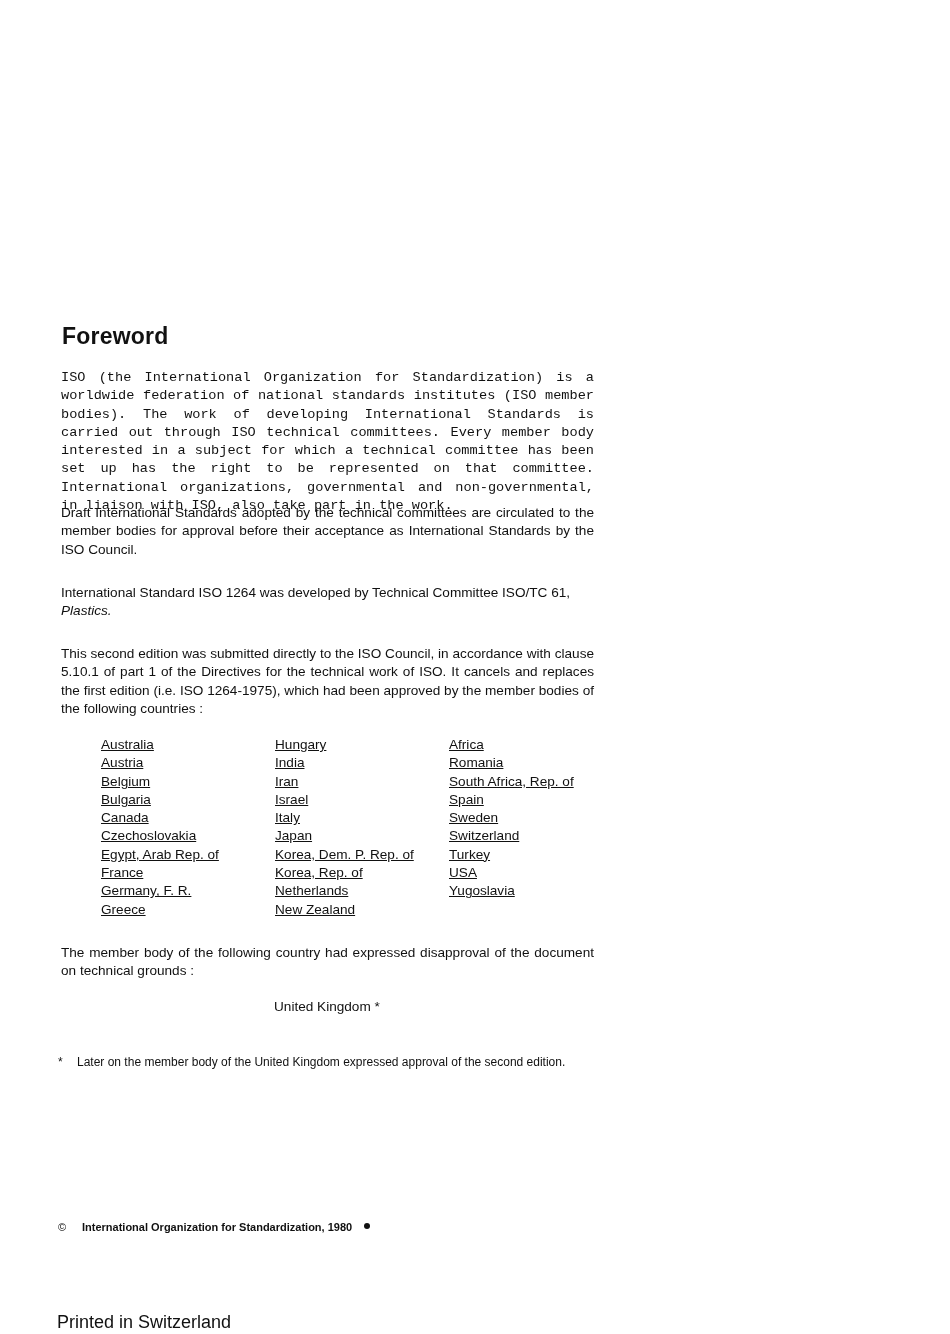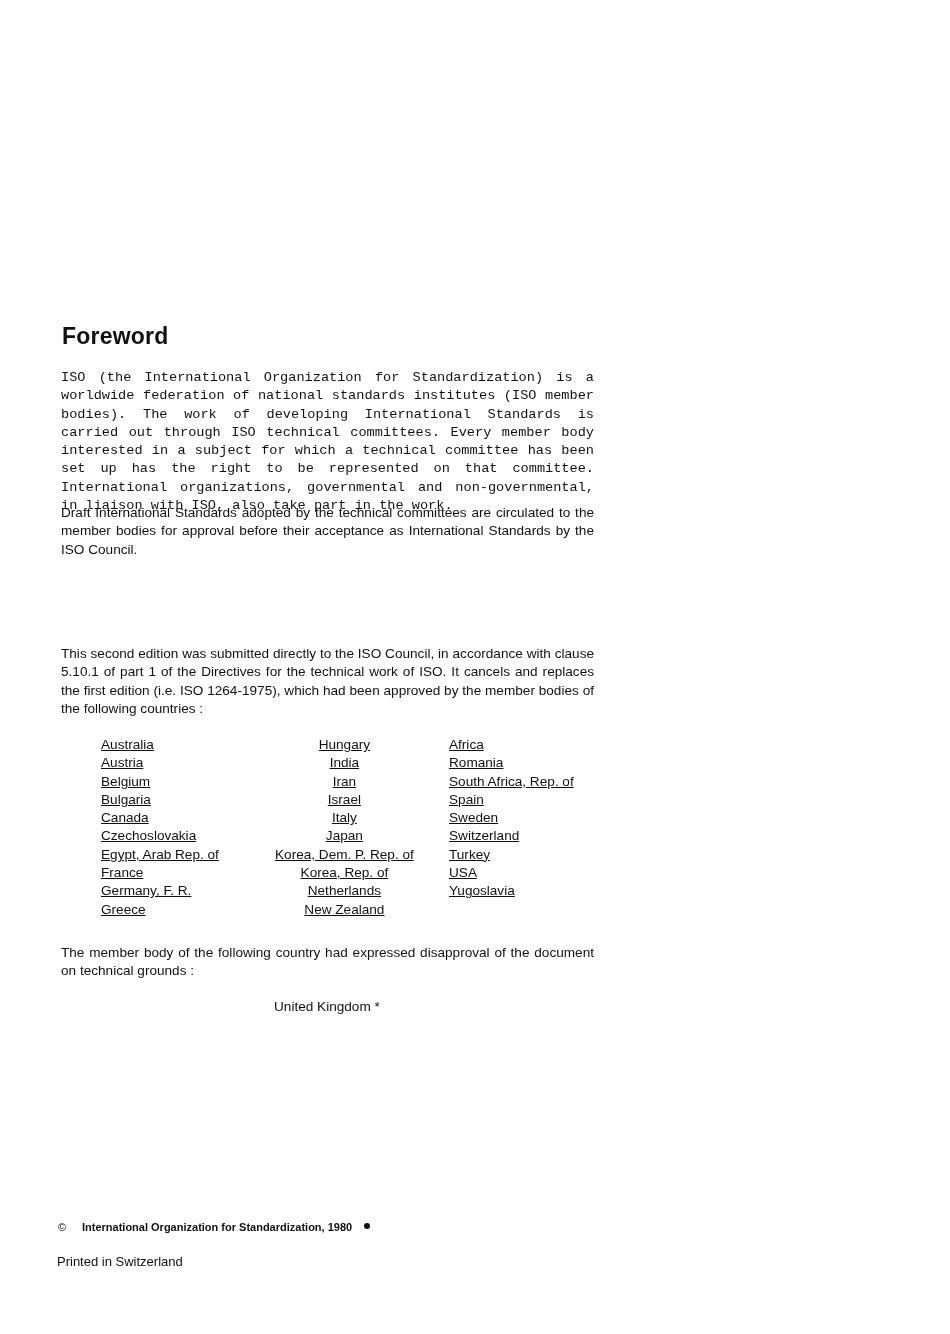--- a/index.html
+++ b/index.html
@@ -49,21 +49,21 @@
       font-size: 13.6px;
       line-height: 18.3px;
     }
     .col {
       position: absolute;
       top: 0;
       white-space: nowrap;
     }
     .col div { height: 18.3px; text-decoration: underline; }
     #col0 { left: 0px; }
-    #col1 { left: 174px; text-align: center; }
+    #col1 { left: 174px; }
     #col2 { left: 348px; }
     #p5 { top: 944px; }
     .disapproving {
       position: absolute;
       left: 274px;
       top: 999px;
       font-size: 13.6px;
       white-space: nowrap;
     }
     .footnote {
@@ -87,37 +87,38 @@
       display: inline-block;
       width: 6px; height: 6px;
       background: #111;
       border-radius: 50%;
       margin-left: 12px;
       vertical-align: 2px;
     }
     .printed {
       position: absolute;
       left: 57px;
-      top: 1254px;
-      font-size: 13px;
+      top: 1312px;
+      font-size: 18px;
       white-space: nowrap;
     }
     em { font-style: italic; }
   </style>
 </head>
 <body>
 
 <div class="page">
 
   <h1 class="title">Foreword</h1>
 
   <p class="para" id="p1">ISO (the International Organization for Standardization) is a worldwide federation of national standards institutes (ISO member bodies). The work of developing International Standards is carried out through ISO technical committees. Every member body interested in a subject for which a technical committee has been set up has the right to be represented on that committee. International organizations, governmental and non-governmental, in liaison with ISO, also take part in the work.</p>
 
   <p class="para" id="p2">Draft International Standards adopted by the technical committees are circulated to the member bodies for approval before their acceptance as International Standards by the ISO Council.</p>
 
+  <p class="para" id="p3"><span>International Standard ISO 1264 was developed by Technical Committee ISO/TC 61,</span><br><em>Plastics.</em></p>
 
   <p class="para" id="p4">This second edition was submitted directly to the ISO Council, in accordance with clause 5.10.1 of part 1 of the Directives for the technical work of ISO. It cancels and replaces the first edition (i.e. ISO 1264-1975), which had been approved by the member bodies of the following countries :</p>
 
   <div class="countries">
     <div class="col" id="col0">
         <div>Australia</div>
         <div>Austria</div>
         <div>Belgium</div>
         <div>Bulgaria</div>
         <div>Canada</div>
@@ -149,20 +150,23 @@
         <div>Turkey</div>
         <div>USA</div>
         <div>Yugoslavia</div>
       </div>
   </div>
 
   <p class="para" id="p5">The member body of the following country had expressed disapproval of the document on technical grounds :</p>
 
   <div class="disapproving">United Kingdom *</div>
 
+  <div class="footnote">
+    <span class="star">*</span><span>Later on the member body of the United Kingdom expressed approval of the second edition.</span>
+  </div>
 
   <div class="copyright">
     <span class="sym">©</span><span>International Organization for Standardization, 1980</span><span class="bullet"></span>
   </div>
 
   <div class="printed">Printed in Switzerland</div>
 
 </div>
 
 </body></html>

